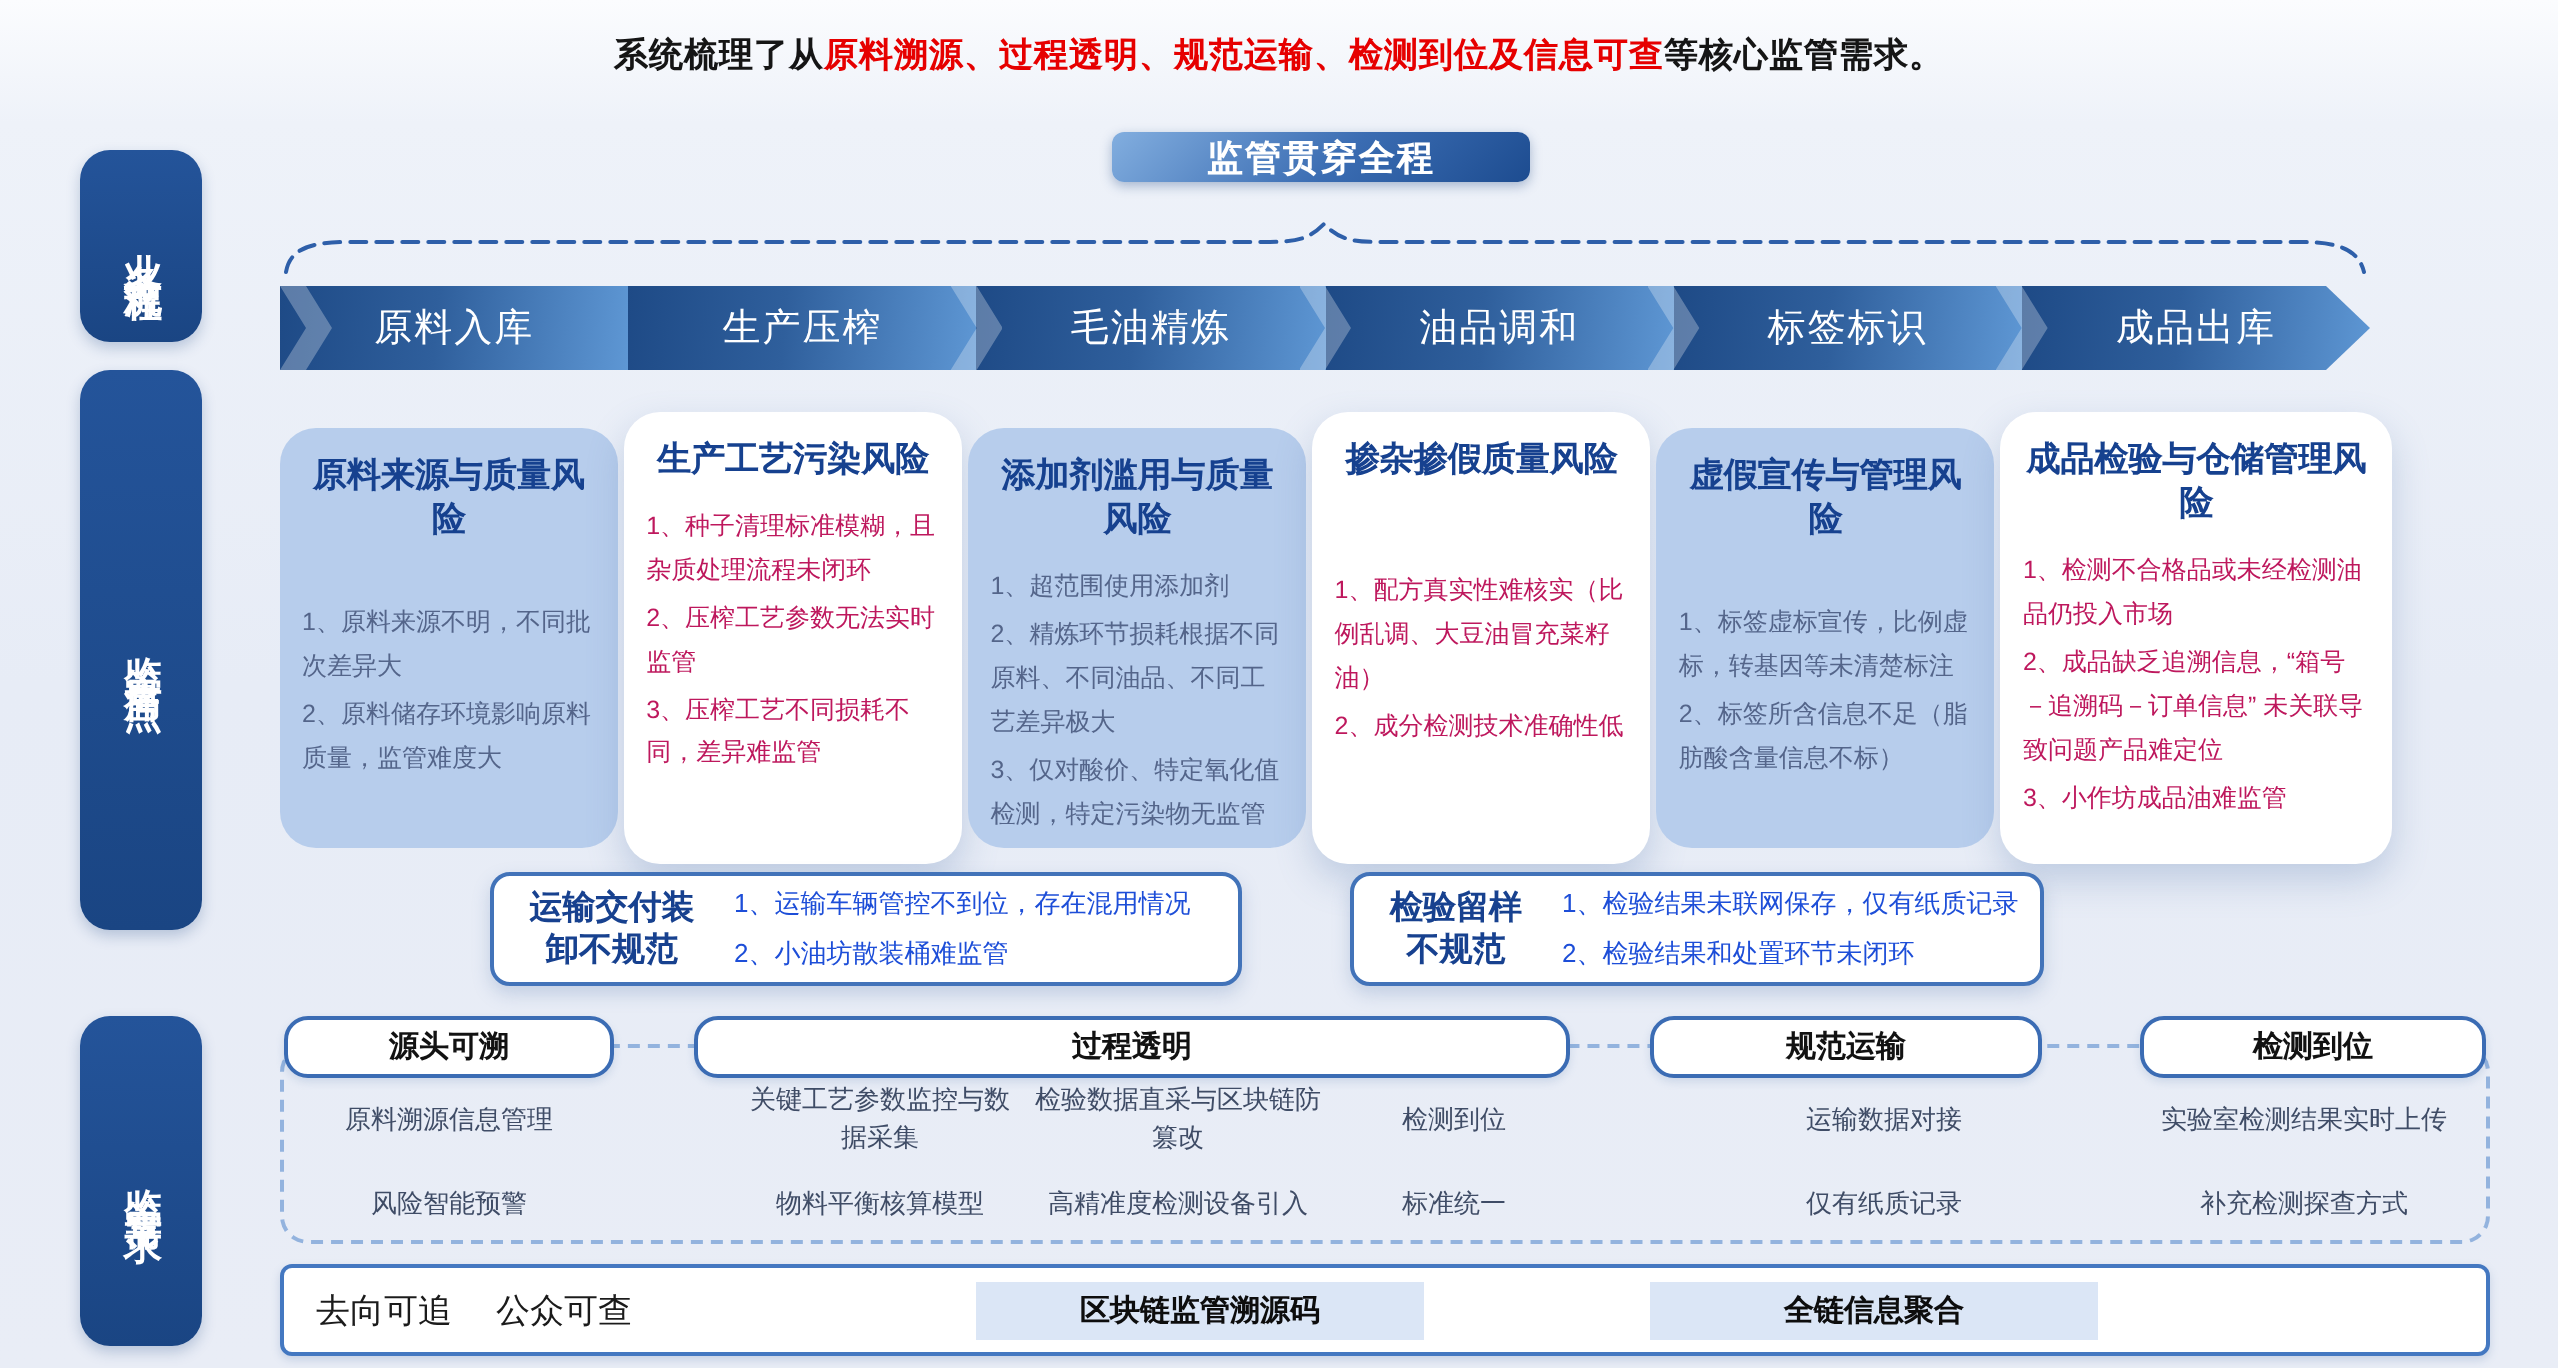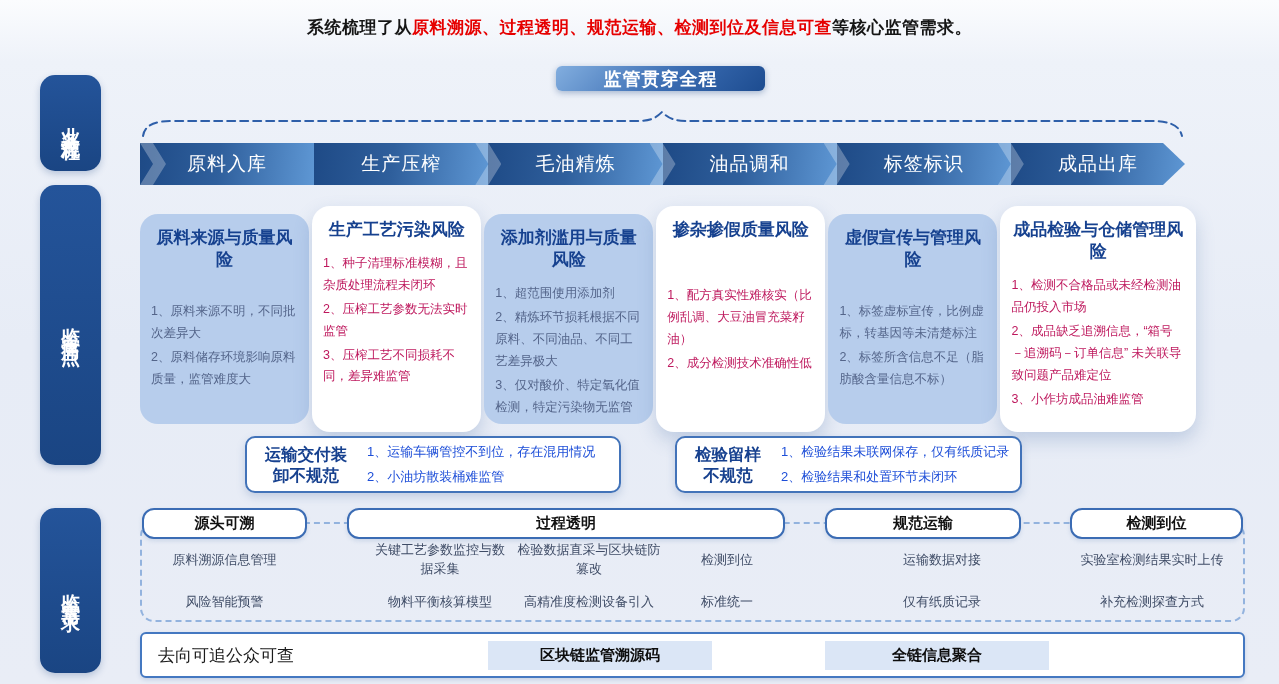--- a/index.html
+++ b/index.html
@@ -99,21 +99,21 @@
   #ncol-3{ left:372px; width:150px; }
   #ncol-4{ left:530px; width:110px; }
   #ncol-5{ left:700px; width:200px; }
   #ncol-6{ left:925px; width:170px; }
 
   
   .footerbar{ position:absolute; left:140px; top:632px; width:1105px; height:46px;
     background:#fff; border:2px solid #4478c1; border-radius:6px;
     box-shadow:0 2px 4px rgba(96,128,180,.25); }
   .footerbar .lbl{ position:absolute; left:16px; top:0; height:100%;
-    display:flex; align-items:center; font-size:17px; color:#1b1b1b; }
+    display:flex; align-items:center; gap:22px; font-size:17px; color:#1b1b1b; }
   .chip{ position:absolute; top:7px; height:29px; background:#dbe6f6;
     display:flex; align-items:center; justify-content:center;
     font-size:15px; font-weight:bold; color:#0d0d0d; }
   #chip-1{ left:346px; width:224px; }
   #chip-2{ left:683px; width:224px; }
 </style>
 </head>
 <body>
 
 <div class="canvas">

